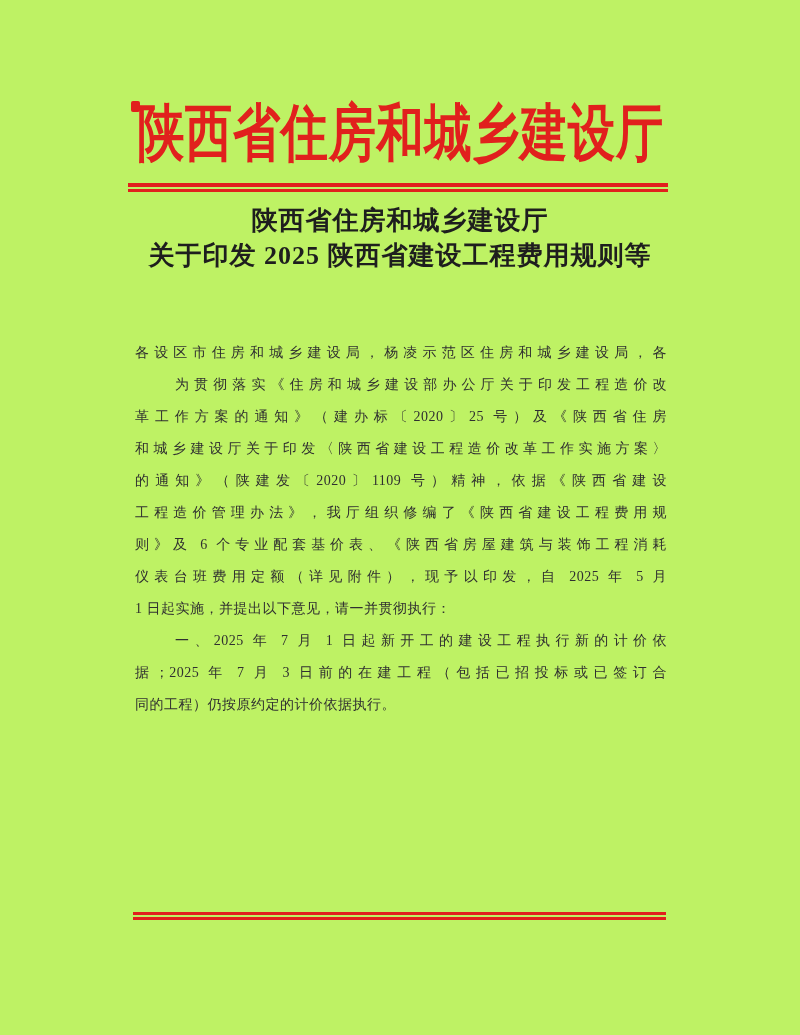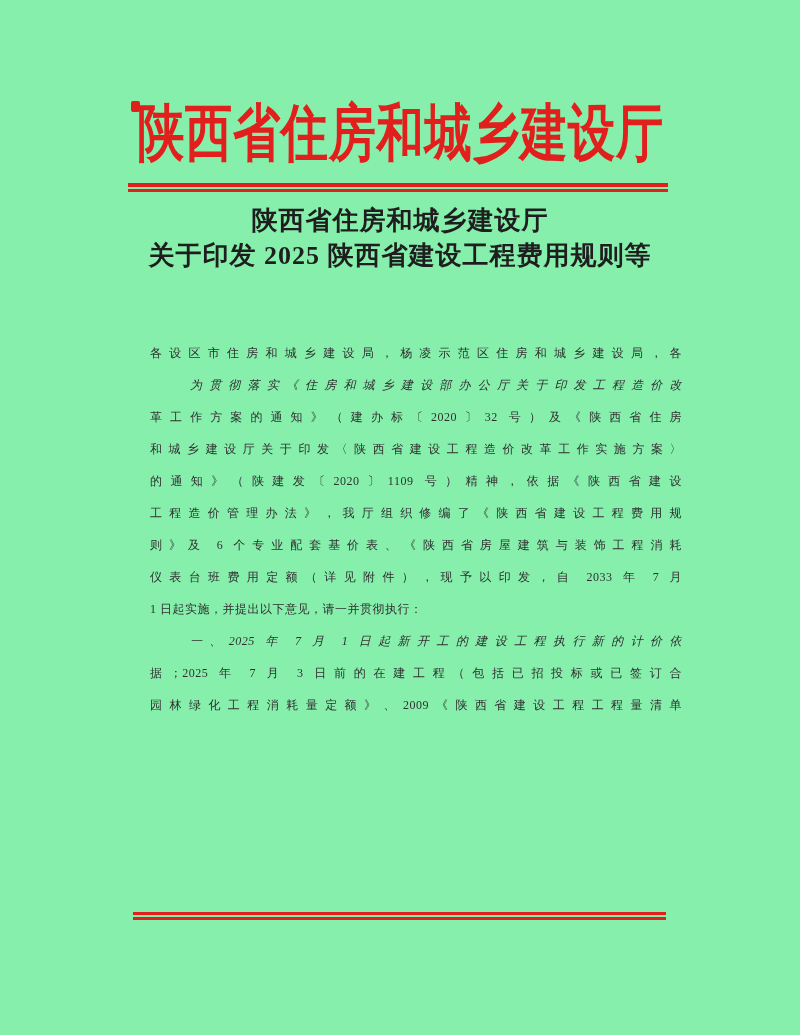--- a/index.html
+++ b/index.html
@@ -9,21 +9,21 @@
     --title-ink:#1e1e1e;
   }
   *{margin:0;padding:0;box-sizing:border-box;}
   html,body{background:#ffffff;}
   body{
     width:800px;height:1035px;
     font-family:"Liberation Serif","DejaVu Serif",serif;
     position:relative;overflow:hidden;
   }
   .sheet{
-    position:relative;width:800px;height:1035px;background:#86efac;
+    position:relative;width:800px;height:1035px;background:#bef264;
   }
   
   .red-speck{
     position:absolute;left:131px;top:101px;width:9px;height:11px;
     background:var(--header-red);border-radius:2px;
   }
   
   .masthead{
     position:absolute;top:93px;left:0;width:800px;
     text-align:center;line-height:80px;white-space:nowrap;
@@ -48,30 +48,30 @@
   }
   
   .doc-title{
     position:absolute;top:203px;left:0;width:800px;
     text-align:center;color:var(--title-ink);
     font-weight:bold;font-size:26px;line-height:35px;letter-spacing:1px;
     white-space:nowrap;
   }
   
   .doc-body{
-    position:absolute;top:337px;left:150px;width:532px;
-    font-size:12px;line-height:32px;color:var(--text-ink);
+    position:absolute;top:337px;left:135px;width:532px;
+    font-size:14px;line-height:32px;color:var(--text-ink);
     letter-spacing:0.5px;
   }
   .bline{
     width:532px;height:32px;overflow:hidden;
     text-align:justify;white-space:normal;
   }
   .bline.j{text-align-last:justify;text-justify:inter-character;}
-  .bline.ind{text-indent:40px;font-style:italic;}
+  .bline.ind{text-indent:40px;}
 </style>
 </head>
 <body>
 
 <div class="sheet">
 
   <span class="red-speck"></span>
 
   <div class="masthead">
     <span class="masthead-text">陕西省住房和城乡建设厅</span>
@@ -80,27 +80,27 @@
   <div class="red-rule top-rule"></div>
 
   <div class="doc-title">
     <div>陕西省住房和城乡建设厅</div>
     <div>关于印发 2025 陕西省建设工程费用规则等</div>
   </div>
 
   <div class="doc-body">
     <div class="bline j">各设区市住房和城乡建设局，杨凌示范区住房和城乡建设局，各</div>
     <div class="bline j ind">为贯彻落实《住房和城乡建设部办公厅关于印发工程造价改</div>
-    <div class="bline j">革工作方案的通知》（建办标〔2020〕32 号）及《陕西省住房</div>
+    <div class="bline j">革工作方案的通知》（建办标〔2020〕25 号）及《陕西省住房</div>
     <div class="bline j">和城乡建设厅关于印发〈陕西省建设工程造价改革工作实施方案〉</div>
     <div class="bline j">的通知》（陕建发〔2020〕1109 号）精神，依据《陕西省建设</div>
     <div class="bline j">工程造价管理办法》，我厅组织修编了《陕西省建设工程费用规</div>
     <div class="bline j">则》及 6 个专业配套基价表、《陕西省房屋建筑与装饰工程消耗</div>
-    <div class="bline j">仪表台班费用定额（详见附件），现予以印发，自 2033 年 7 月</div>
+    <div class="bline j">仪表台班费用定额（详见附件），现予以印发，自 2025 年 5 月</div>
     <div class="bline">1 日起实施，并提出以下意见，请一并贯彻执行：</div>
     <div class="bline j ind">一、2025 年 7 月 1 日起新开工的建设工程执行新的计价依</div>
     <div class="bline j">据；2025 年 7 月 3 日前的在建工程（包括已招投标或已签订合</div>
-    <div class="bline j">园林绿化工程消耗量定额》、2009《陕西省建设工程工程量清单</div>
+    <div class="bline">同的工程）仍按原约定的计价依据执行。</div>
   </div>
 
   <div class="red-rule bottom-rule"></div>
 
 </div>
 
 </body></html>

